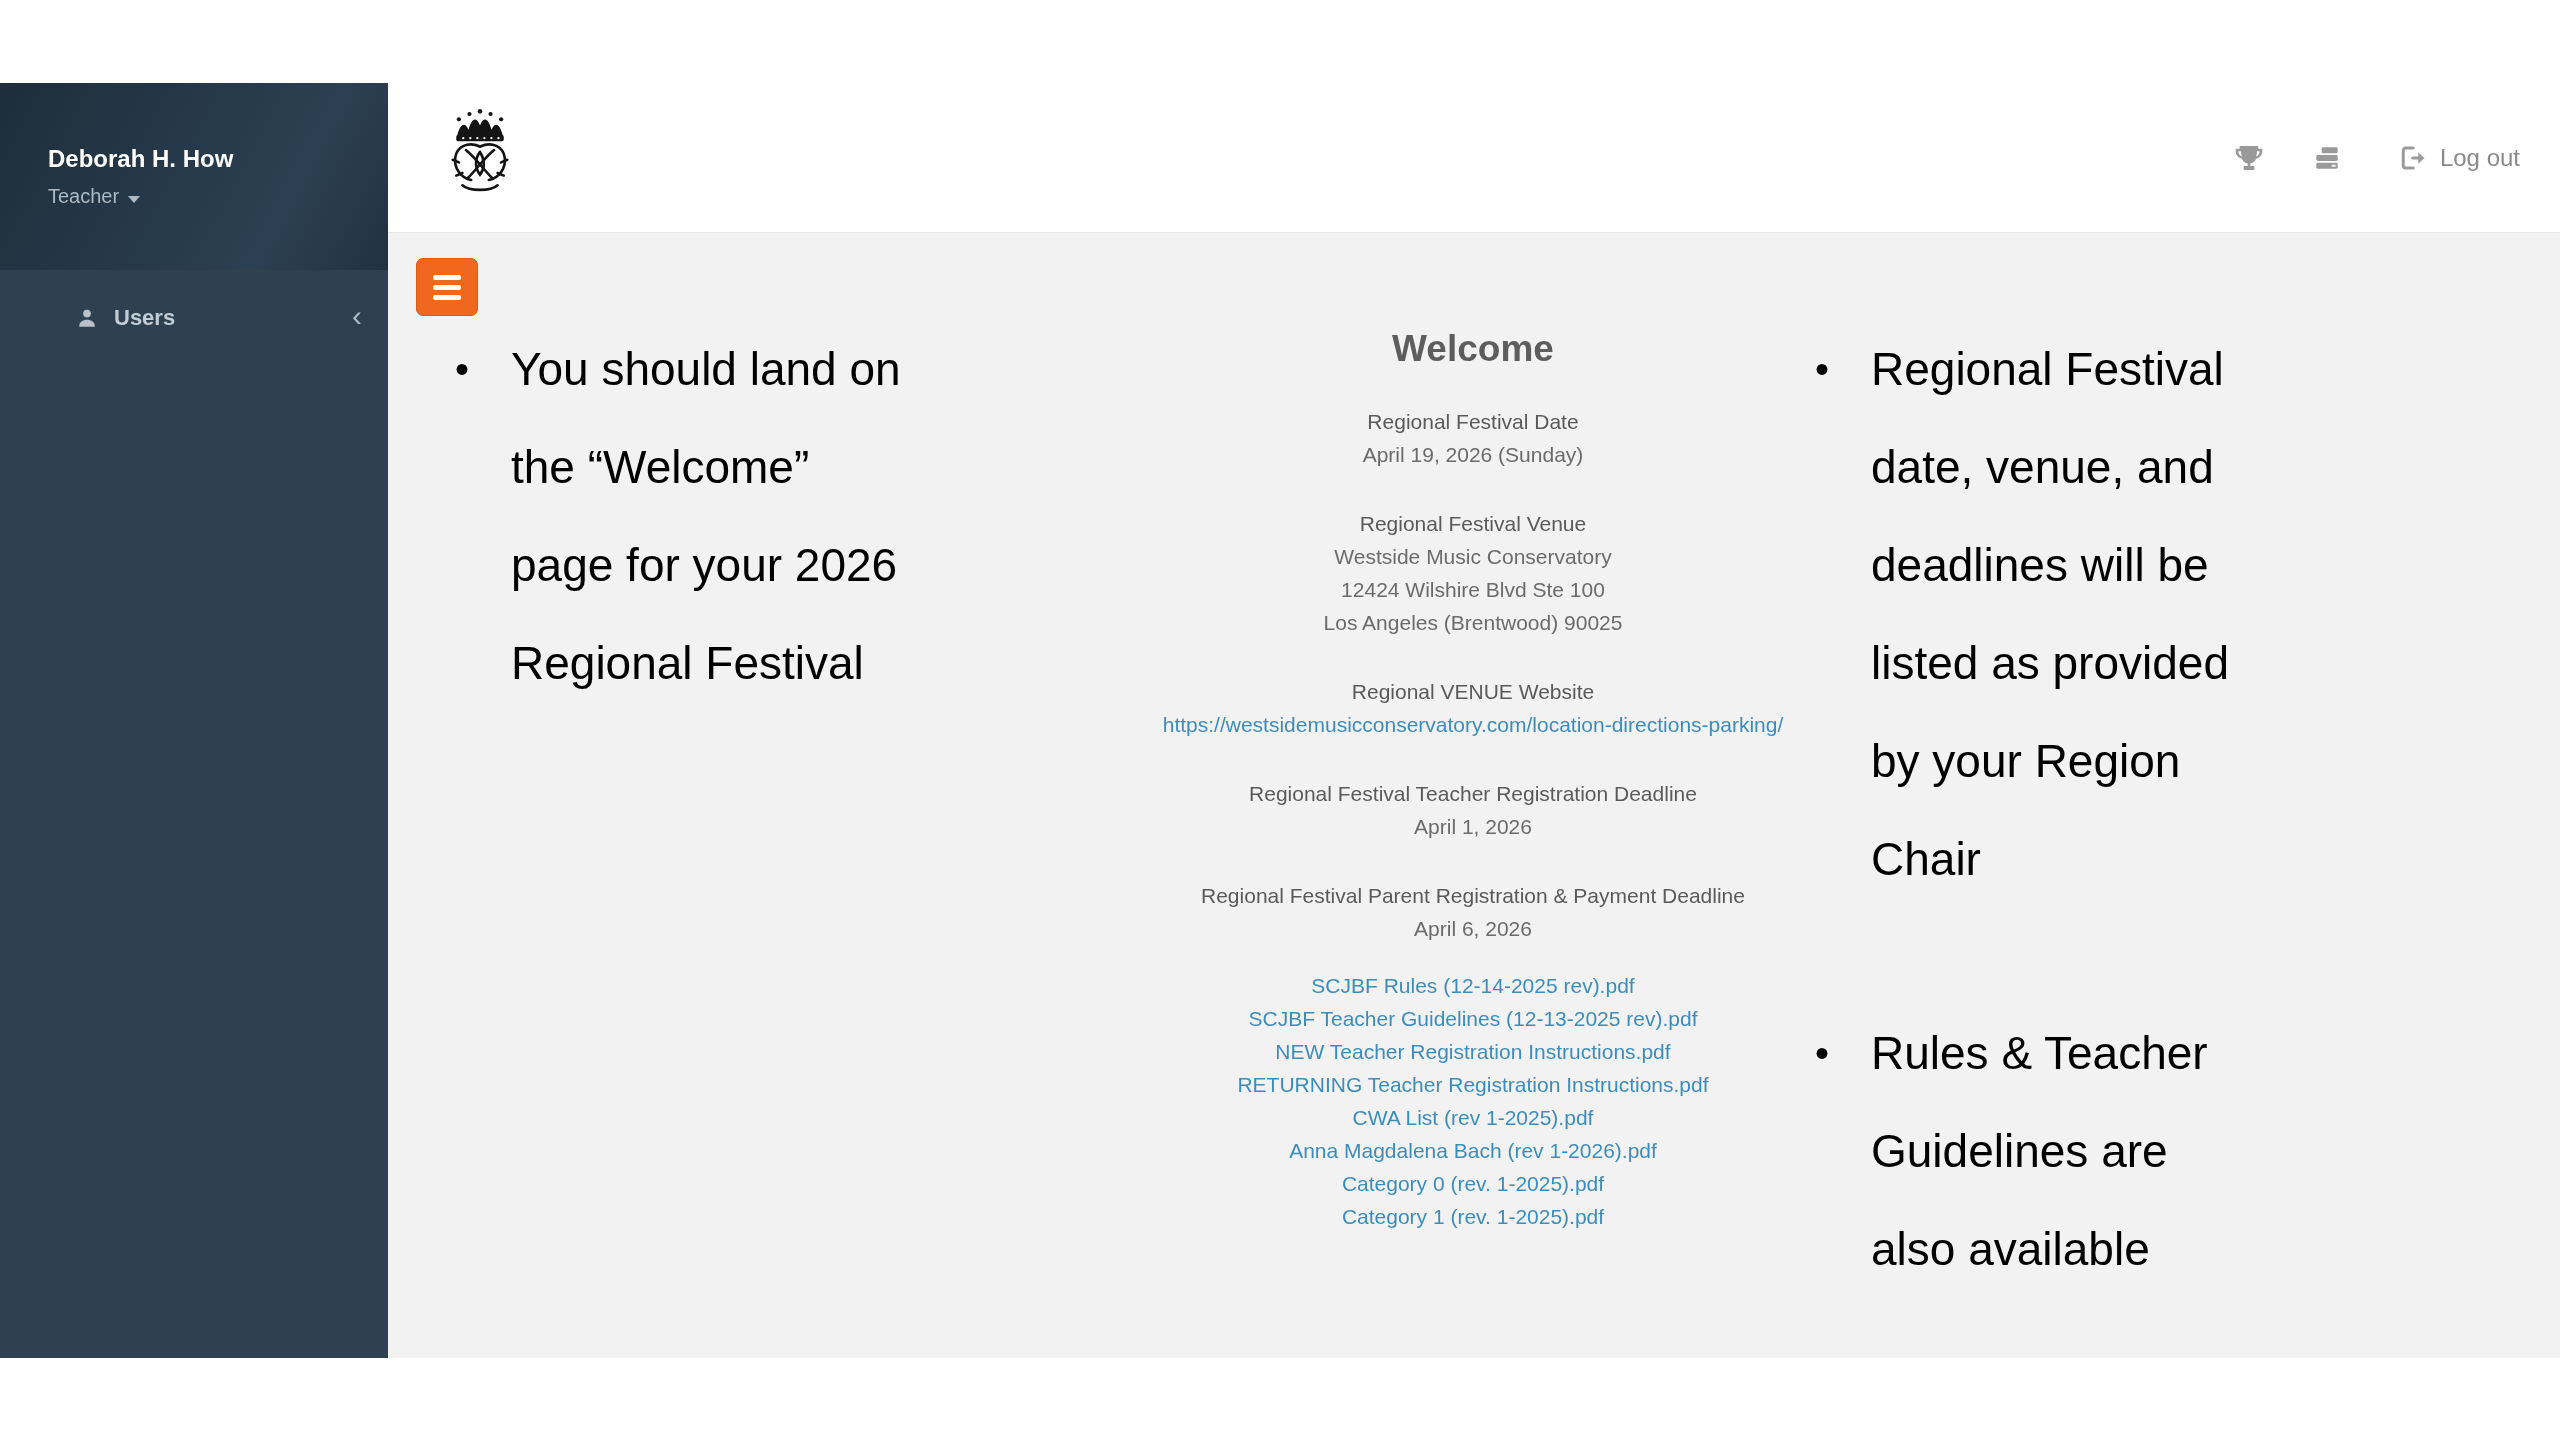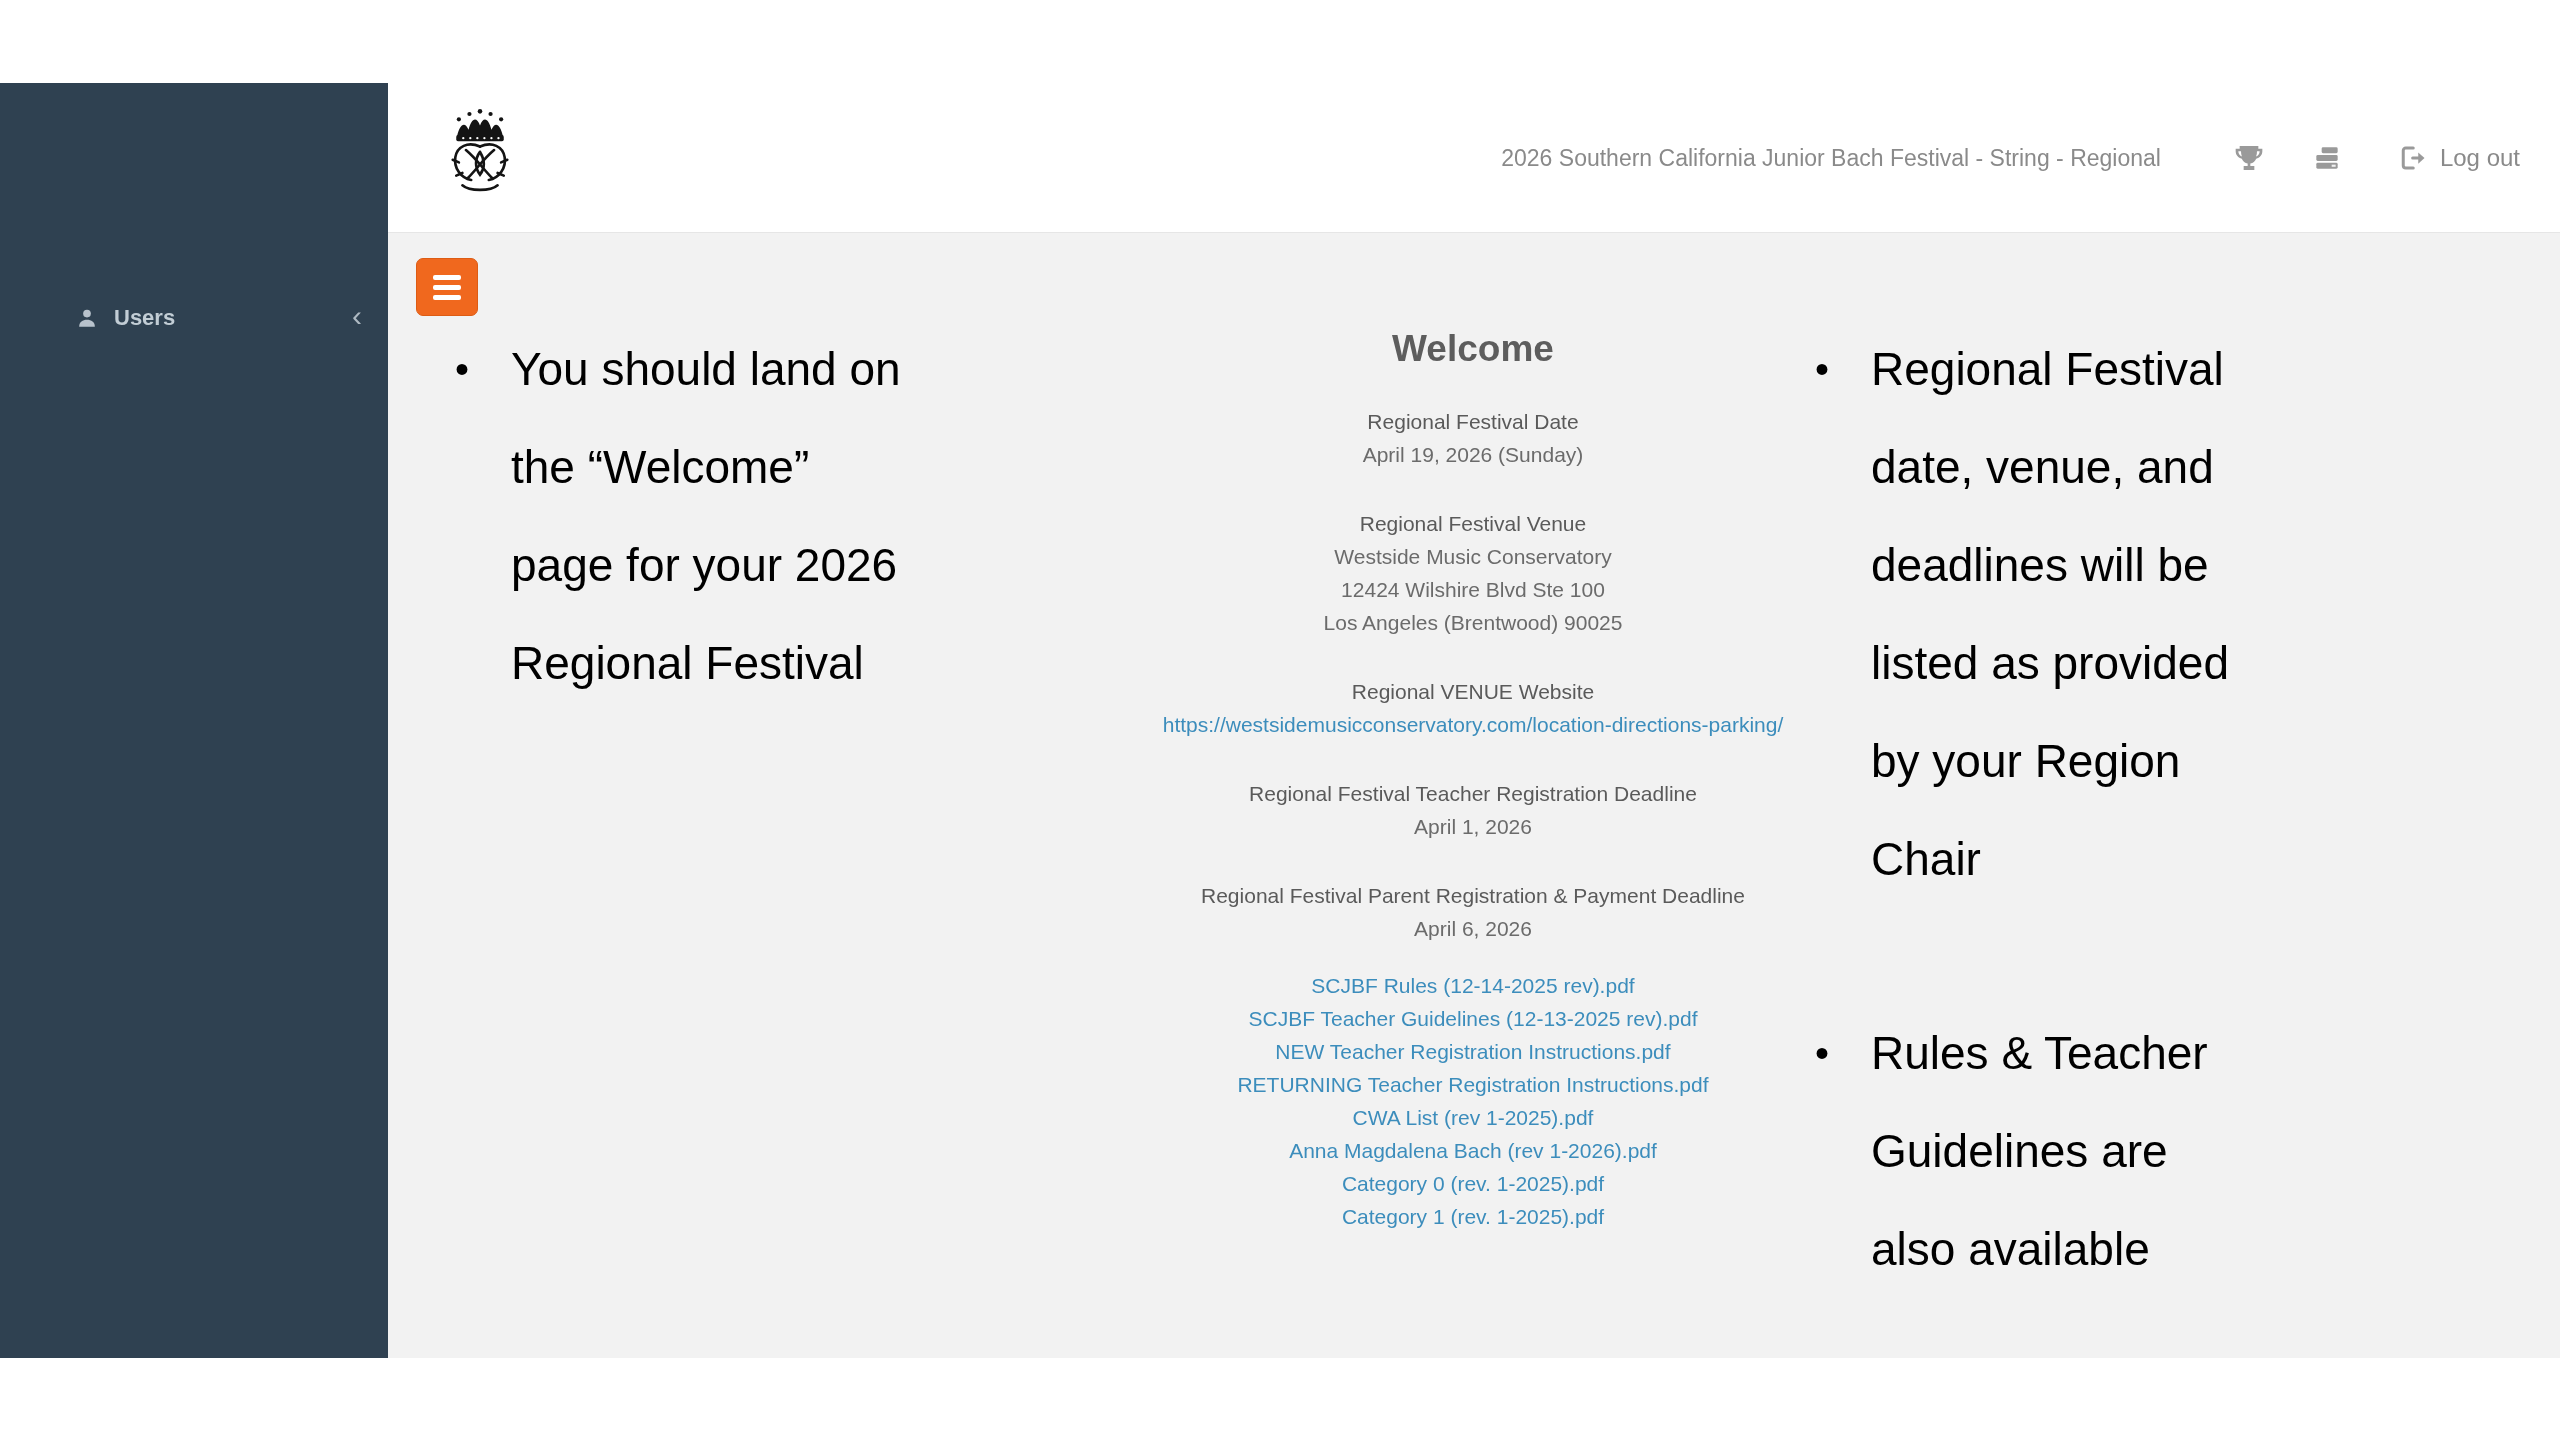--- a/index.html
+++ b/index.html
@@ -60,20 +60,26 @@
   .right-bullets .bullet-item + .bullet-item{margin-top:96px;}
 </style>
 </head>
 <body>
 
 <div class="slide">
 
   <div class="app">
 
     <div class="sidebar">
+      <div class="user-panel">
+        <div class="user-name">Deborah H. How</div>
+        <div class="user-role">
+          <span>Teacher</span><span class="caret-down"></span>
+        </div>
+      </div>
       <div class="menu-item">
         <span class="menu-icon">
           <svg width="22" height="22" viewBox="0 0 24 24" fill="#b8c2cc">
             <circle cx="12" cy="7.2" r="4.2"></circle>
             <path d="M3.5 21c0-4.8 3.8-7.2 8.5-7.2s8.5 2.4 8.5 7.2v.6h-17z"></path>
           </svg>
         </span>
         <span>Users</span>
         <span class="menu-chevron">‹</span>
       </div>
@@ -104,21 +110,20 @@
             <path d="M50 44 C64 38 76 44 78 56 C80 68 72 80 60 82"></path>
             <path d="M34 48 C46 58 54 70 64 80"></path>
             <path d="M66 48 C54 58 46 70 36 80"></path>
             <path d="M50 50 C44 58 44 68 50 76 C56 68 56 60 50 50"></path>
             <path d="M30 88 C38 95 62 95 70 88"></path>
             <path d="M26 62 l-7 -3 M74 62 l7 -3 M30 74 l-7 3 M70 74 l7 3"></path>
           </g>
         </svg>
       </div>
       <div class="header-right">
-        <span class="header-title">2026 Southern California Junior Bach Festival - String - Regional</span>
         <span class="hicon trophy">
           <svg width="32" height="32" viewBox="0 0 24 24" fill="#9a9a9a">
             <path d="M5 3h14v2h3v2c0 2.8-2 5.1-4.6 5.5A6.6 6.6 0 0 1 13 16.2V18h3v3H8v-3h3v-1.8a6.6 6.6 0 0 1-4.4-3.7C4 12.1 2 9.8 2 7V5h3zM4 7c0 1.8 1.1 3.3 2.7 3.9C6.2 9.7 6 8.4 6 7H4zm16 0h-2c0 1.4-.2 2.7-.7 3.9C18.9 10.3 20 8.8 20 7z"></path>
           </svg>
         </span>
         <span class="hicon stack">
           <svg width="32" height="32" viewBox="0 0 24 24" fill="#9a9a9a">
             <rect x="8" y="4" width="12" height="4.4" rx="1"></rect>
             <rect x="4" y="9.8" width="16" height="4.4" rx="1"></rect>
             <rect x="4" y="15.6" width="16" height="4.4" rx="1"></rect>

